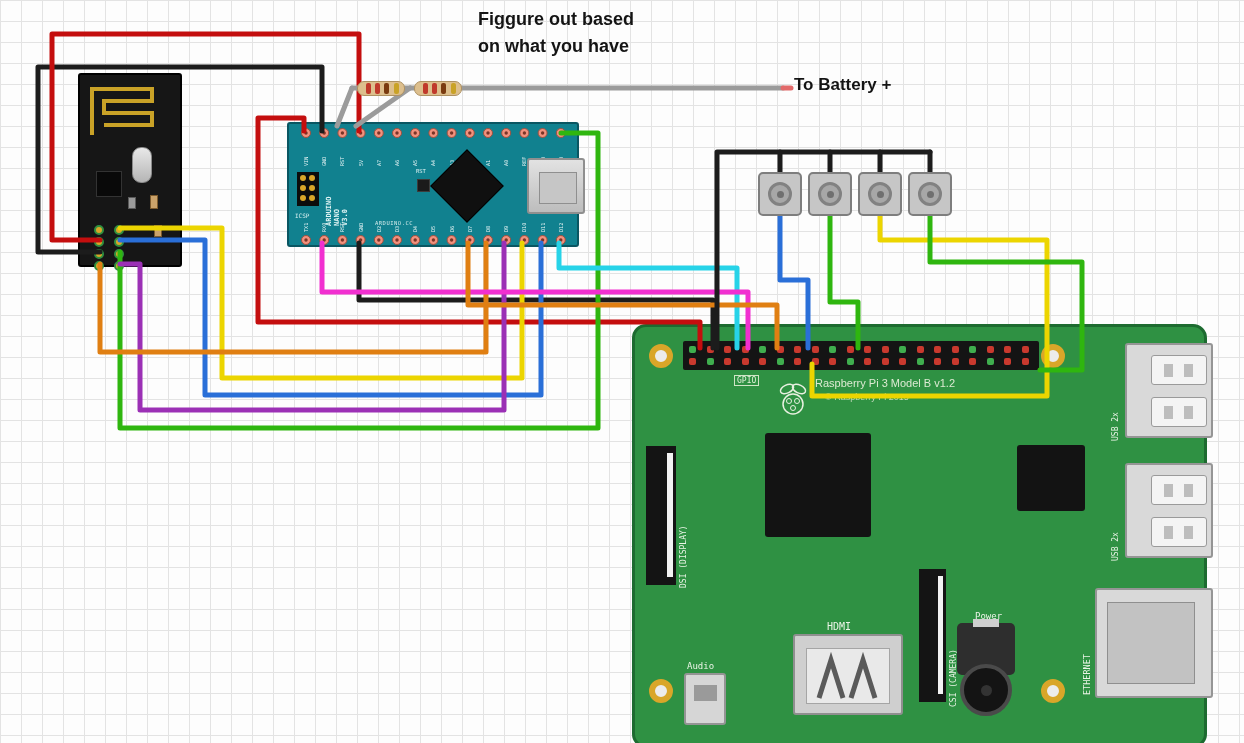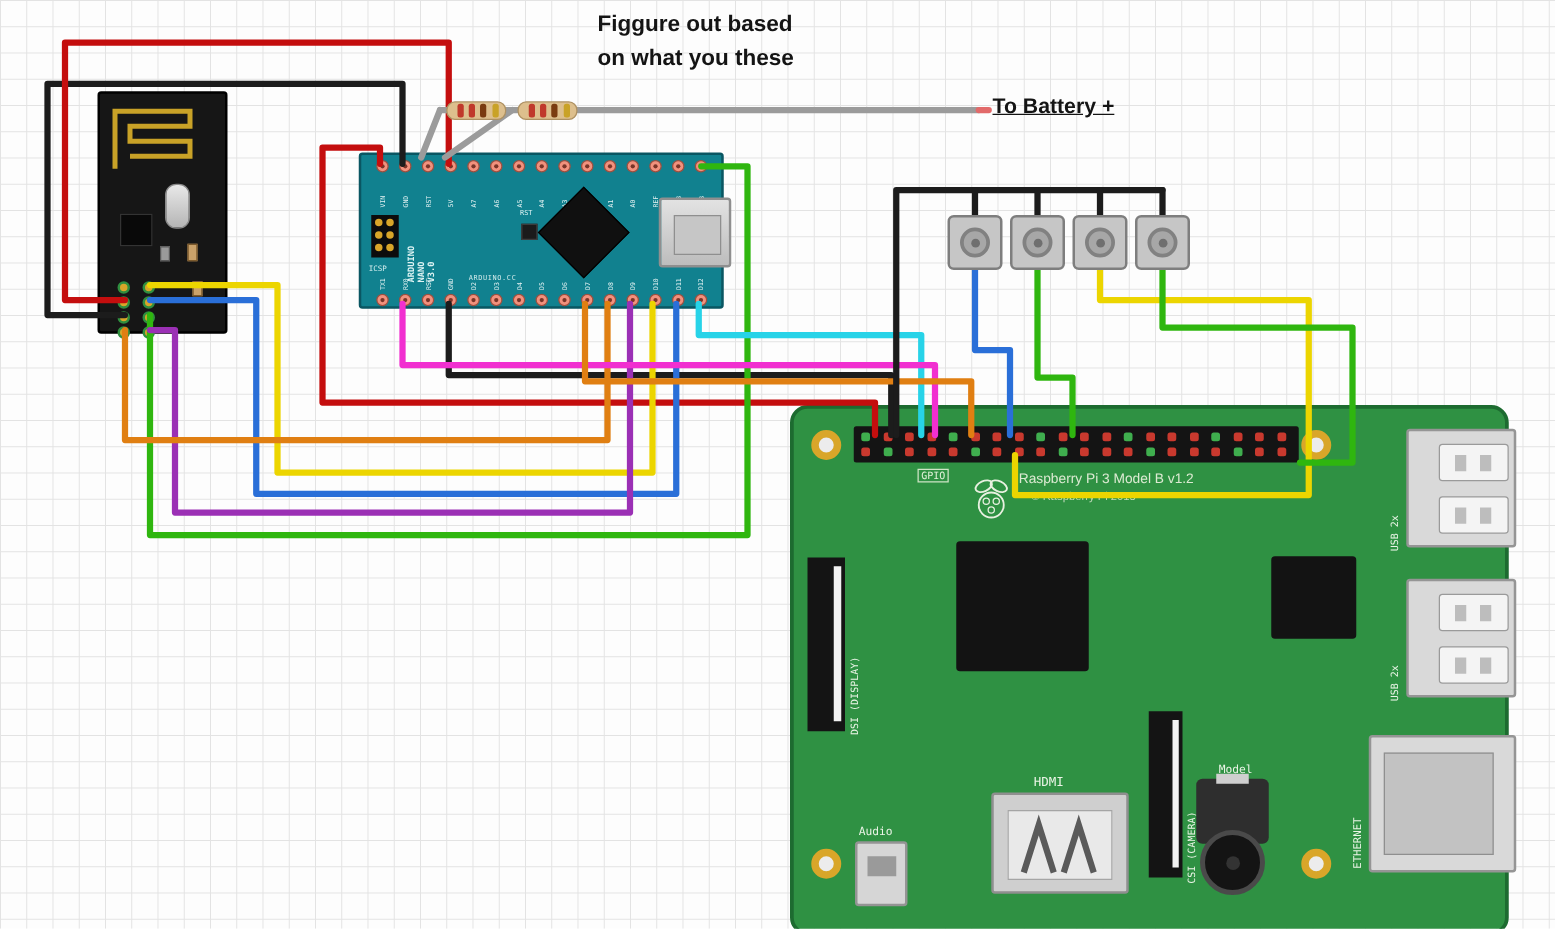--- a/index.html
+++ b/index.html
@@ -16,21 +16,21 @@
   }
 
   .abs { position:absolute; }
 
   
   #wire-layer { position:absolute; left:0; top:0; z-index:40; pointer-events:none; }
   #wire-layer polyline { fill:none; stroke-width:5; stroke-linecap:round; stroke-linejoin:round; }
 
   
   .note { left:478px; top:6px; z-index:60; font-size:18px; font-weight:700; color:#141414; line-height:27px; }
-  .battery-label { left:794px; top:75px; z-index:60; font-size:17px; font-weight:700; color:#141414;text-decoration:underline; }
+  .battery-label { left:794px; top:75px; z-index:60; font-size:17px; font-weight:700; color:#141414; }
 
   
   .nrf { left:78px; top:73px; width:104px; height:194px; background:#161616; border:2px solid #000; border-radius:3px; z-index:10; }
   .nrf svg.ant { position:absolute; left:0; top:0; }
   .crystal { position:absolute; left:52px; top:72px; width:20px; height:36px; background:linear-gradient(#e8e8e8,#b5b5b5); border:1px solid #8a8a8a; border-radius:9px; }
   .nrf-chip { position:absolute; left:16px; top:96px; width:26px; height:26px; background:#090909; border:1px solid #333; }
   .nrf-pass1 { position:absolute; left:70px; top:120px; width:8px; height:14px; background:#caa26a; border:1px solid #7c5a2c; }
   .nrf-pass2 { position:absolute; left:48px; top:122px; width:8px; height:12px; background:#9a9a9a; border:1px solid #5a5a5a; }
   .nrf-pass3 { position:absolute; left:74px; top:150px; width:8px; height:12px; background:#caa26a; border:1px solid #7c5a2c; }
   .nrf-pad { position:absolute; width:10px; height:10px; border-radius:50%; background:#d9a629; border:2px solid #2f8f3f; }
@@ -354,21 +354,21 @@
     <div class="csi-label vlabel">CSI (CAMERA)</div>
 
     <div class="hdmi-label">HDMI</div>
     <div class="hdmi">
       <i></i>
       <svg width="110" height="81" style="position:absolute;left:0;top:0;">
         <path d="M24,62 L36,24 L48,62 M56,62 L68,24 L80,62" fill="none" stroke="#5a5a5a" stroke-width="5"></path>
       </svg>
     </div>
 
-    <div class="audio-label">Model</div>
+    <div class="audio-label">Power</div>
     <div class="audio-body">
         <i></i>
       </div>
     <div class="audio-barrel">
         <i></i>
       </div>
 
     <div class="power-label">Audio</div>
     <div class="power-conn">
         <i></i>
@@ -426,17 +426,17 @@
       <polyline points="880,152 880,178" stroke="#1c1c1c"></polyline>
       <polyline points="930,152 930,178" stroke="#1c1c1c"></polyline>
       <polyline points="780,216 780,280 808,280 808,348" stroke="#2a6fd8"></polyline>
       <polyline points="830,216 830,302 858,302 858,348" stroke="#2fb60f"></polyline>
       <polyline points="880,216 880,240 1047,240 1047,396 812,396 812,364" stroke="#ecd500"></polyline>
       <polyline points="930,216 930,262 1082,262 1082,370 1040,370" stroke="#2fb60f"></polyline>
     </svg>
 
   <div class="abs note">
     <div>Figgure out based</div>
-    <div>on what you these</div>
+    <div>on what you have</div>
   </div>
   <div class="abs battery-label">To Battery +</div>
 
 </div>
 
 </body></html>

